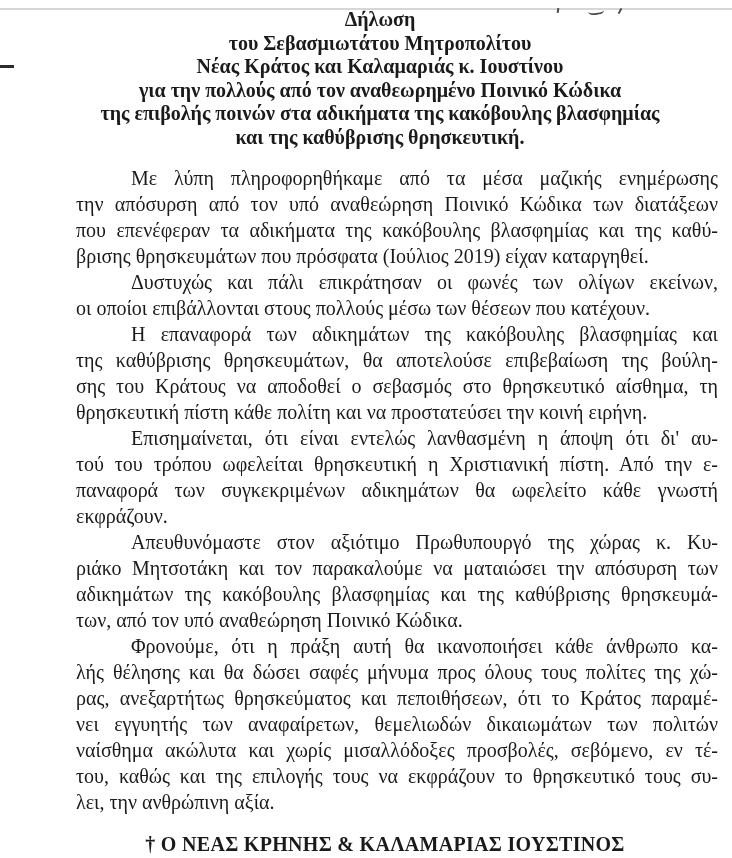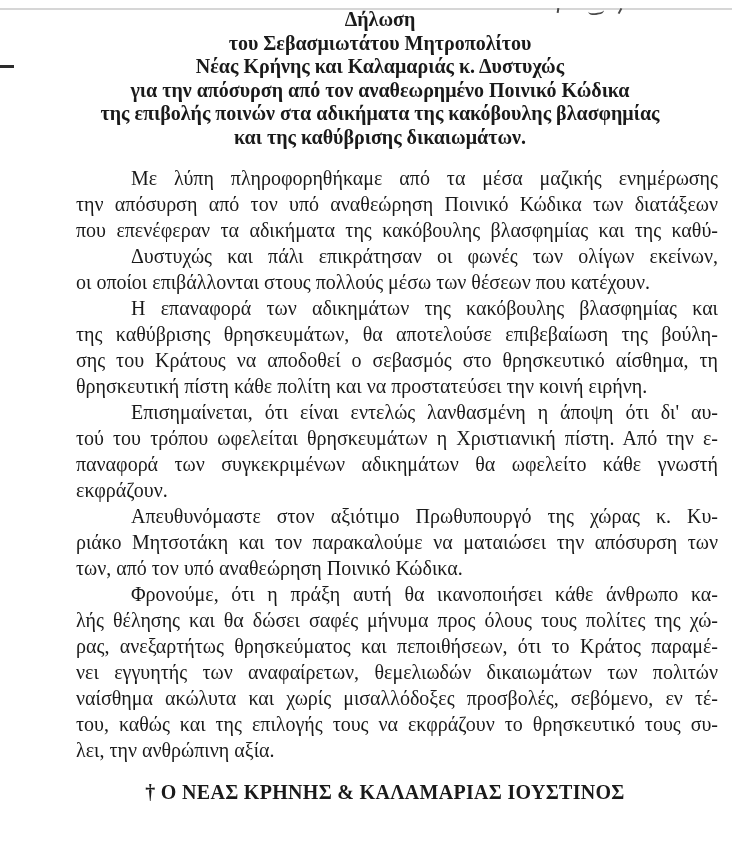--- a/index.html
+++ b/index.html
@@ -78,39 +78,40 @@
   <div class="speck-b"></div>
   <div class="speck-c"></div>
   <div class="corner-speck"></div>
 
   <header class="doc-header">
 
       <div class="heading-line is-first">Δήλωση</div>
 
       <div class="heading-line">του Σεβασμιωτάτου Μητροπολίτου</div>
 
-      <div class="heading-line">Νέας Κρήνης και Καλαμαριάς κ. Δυστυχώς</div>
+      <div class="heading-line">Νέας Κράτος και Καλαμαριάς κ. Ιουστίνου</div>
 
-      <div class="heading-line">για την απόσυρση από τον αναθεωρημένο Ποινικό Κώδικα</div>
+      <div class="heading-line">για την πολλούς από τον αναθεωρημένο Ποινικό Κώδικα</div>
 
       <div class="heading-line">της επιβολής ποινών στα αδικήματα της κακόβουλης βλασφημίας</div>
 
-      <div class="heading-line is-last">και της καθύβρισης δικαιωμάτων.</div>
+      <div class="heading-line is-last">και της καθύβρισης θρησκευτική.</div>
     </header>
 
   <main class="doc-body">
 
       <div class="para is-first">
 
           <div class="line is-first">Με λύπη πληροφορηθήκαμε από τα μέσα μαζικής ενημέρωσης</div>
 
           <div class="line">την απόσυρση από τον υπό αναθεώρηση Ποινικό Κώδικα των διατάξεων</div>
 
           <div class="line">που επενέφεραν τα αδικήματα της κακόβουλης βλασφημίας και της καθύ-</div>
 
+          <div class="line is-last">βρισης θρησκευμάτων που πρόσφατα (Ιούλιος 2019) είχαν καταργηθεί.</div>
         </div>
 
       <div class="para">
 
           <div class="line is-first">Δυστυχώς και πάλι επικράτησαν οι φωνές των ολίγων εκείνων,</div>
 
           <div class="line is-last">οι οποίοι επιβάλλονται στους πολλούς μέσω των θέσεων που κατέχουν.</div>
         </div>
 
       <div class="para">
@@ -121,33 +122,34 @@
 
           <div class="line">σης του Κράτους να αποδοθεί ο σεβασμός στο θρησκευτικό αίσθημα, τη</div>
 
           <div class="line is-last">θρησκευτική πίστη κάθε πολίτη και να προστατεύσει την κοινή ειρήνη.</div>
         </div>
 
       <div class="para">
 
           <div class="line is-first">Επισημαίνεται, ότι είναι εντελώς λανθασμένη η άποψη ότι δι' αυ-</div>
 
-          <div class="line">τού του τρόπου ωφελείται θρησκευμάτων η Χριστιανική πίστη. Από την ε-</div>
+          <div class="line">τού του τρόπου ωφελείται θρησκευτική η Χριστιανική πίστη. Από την ε-</div>
 
           <div class="line">παναφορά των συγκεκριμένων αδικημάτων θα ωφελείτο κάθε γνωστή</div>
 
           <div class="line is-last">εκφράζουν.</div>
         </div>
 
       <div class="para">
 
           <div class="line is-first">Απευθυνόμαστε στον αξιότιμο Πρωθυπουργό της χώρας κ. Κυ-</div>
 
           <div class="line">ριάκο Μητσοτάκη και τον παρακαλούμε να ματαιώσει την απόσυρση των</div>
 
+          <div class="line">αδικημάτων της κακόβουλης βλασφημίας και της καθύβρισης θρησκευμά-</div>
 
           <div class="line is-last">των, από τον υπό αναθεώρηση Ποινικό Κώδικα.</div>
         </div>
 
       <div class="para is-last">
 
           <div class="line is-first">Φρονούμε, ότι η πράξη αυτή θα ικανοποιήσει κάθε άνθρωπο κα-</div>
 
           <div class="line">λής θέλησης και θα δώσει σαφές μήνυμα προς όλους τους πολίτες  της χώ-</div>
 

